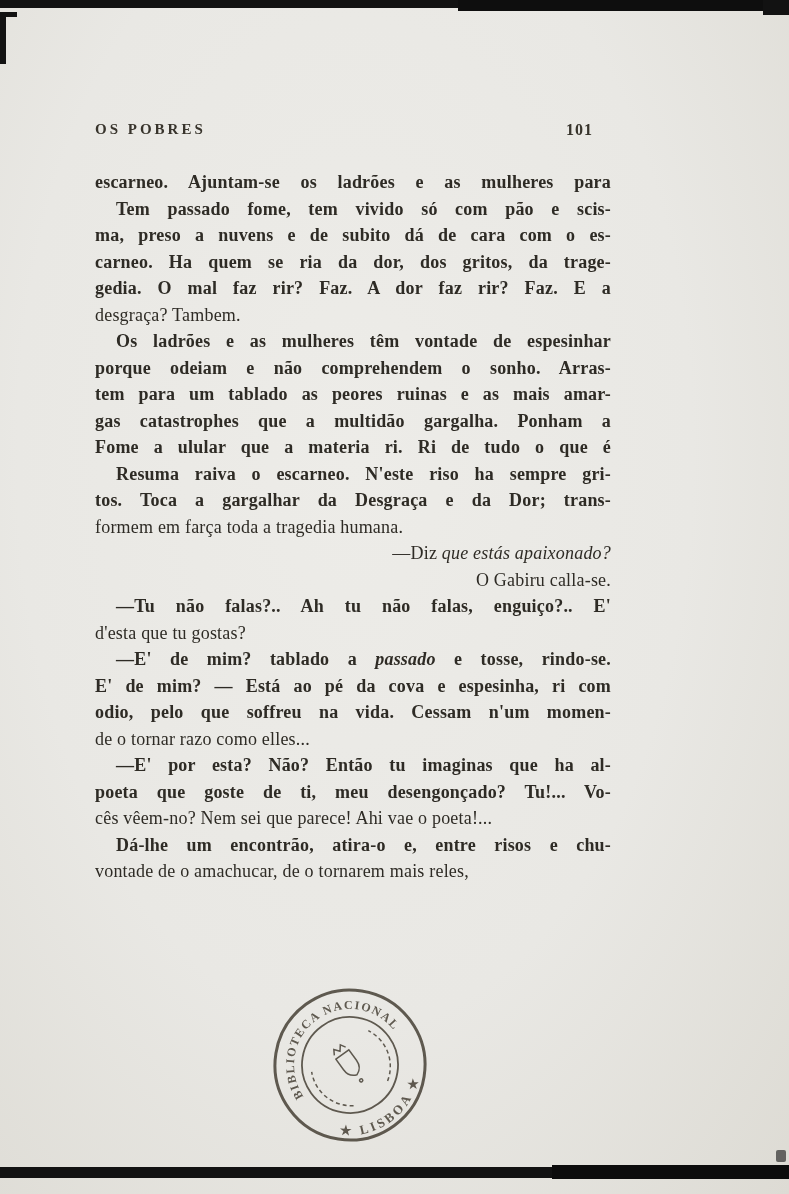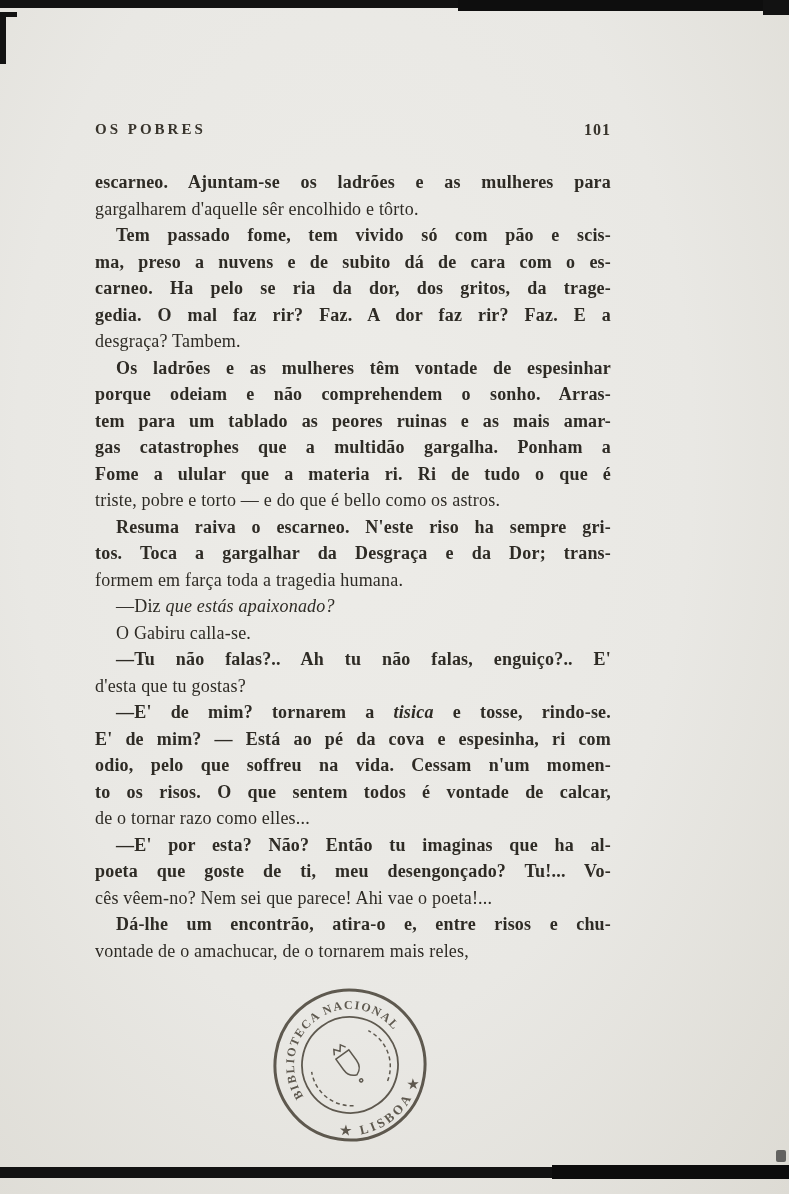--- a/index.html
+++ b/index.html
@@ -25,32 +25,32 @@
   .corner-tr { right: 0; top: 0; width: 26px; height: 15px; }
   .smudge-br { right: 3px; top: 1150px; width: 10px; height: 12px; background: #3a3a38; border-radius: 2px; opacity: .75; }
 
   
   .header { position: absolute; left: 95px; top: 121px; width: 516px; height: 24px; }
   .header .title {
     position: absolute; left: 0; right: 0; text-align: left;
     font-size: 15px; font-weight: 700; letter-spacing: 3px; color: #38342c;
   }
   .header .pagenum {
-    position: absolute; right: 0; top: 0;
+    position: absolute; right: 18px; top: 0;
     font-size: 16px; font-weight: 700; letter-spacing: 1px; color: #38342c; margin-left: 24px;
   }
 
   
   .text-block {
     position: absolute; left: 95px; top: 169px; width: 516px;
     font-size: 18px; line-height: 26.5px; color: var(--ink, #2e2b25);
   }
   .line { white-space: normal; height: 26.5px; overflow: visible; letter-spacing: .2px; }
   .line.fill { text-align: justify; text-align-last: justify; font-weight: bold; }
-  .line.indent { text-indent: 21px; }
+  .line.indent { text-indent: 21px; text-align: right; }
   .it { font-style: italic; }
 
   
   .stamp {
     position: absolute; left: 265px; top: 980px;
     transform: rotate(-36deg);
     opacity: .82;
     color: var(--stamp-ink, #403a2f);
   }
   .stamp .ring { fill: none; stroke: currentColor; }
@@ -73,43 +73,40 @@
   <div class="artifact corner-tr"></div>
   <div class="smudge-br" style="position:absolute;"></div>
 
   <div class="header">
     <span class="title">OS POBRES</span>
     <span class="pagenum">101</span>
   </div>
 
   <div class="text-block">
       <div class="line fill"><span>escarneo. Ajuntam-se os ladrões e as mulheres para</span></div>
-      <div class="line"><span>gargalharem d'aquelle sêr encolhido e tôrto.</span></div>
       <div class="line indent fill"><span>Tem passado fome, tem vivido só com pão e scis-</span></div>
       <div class="line fill"><span>ma, preso a nuvens e de subito dá de cara com o es-</span></div>
-      <div class="line fill"><span>carneo. Ha pelo se ria da dor, dos gritos, da trage-</span></div>
+      <div class="line fill"><span>carneo. Ha quem se ria da dor, dos gritos, da trage-</span></div>
       <div class="line fill"><span>gedia. O mal faz rir? Faz. A dor faz rir? Faz. E a</span></div>
       <div class="line"><span>desgraça? Tambem.</span></div>
       <div class="line indent fill"><span>Os ladrões e as mulheres têm vontade de espesinhar</span></div>
       <div class="line fill"><span>porque odeiam e não comprehendem o sonho. Arras-</span></div>
       <div class="line fill"><span>tem para um tablado as peores ruinas e as mais amar-</span></div>
       <div class="line fill"><span>gas catastrophes que a multidão gargalha. Ponham a</span></div>
       <div class="line fill"><span>Fome a ulular que a materia ri. Ri de tudo o que é</span></div>
-      <div class="line"><span>triste, pobre e torto — e do que é bello como os astros.</span></div>
       <div class="line indent fill"><span>Resuma raiva o escarneo. N'este riso ha sempre gri-</span></div>
       <div class="line fill"><span>tos. Toca a gargalhar da Desgraça e da Dor; trans-</span></div>
       <div class="line"><span>formem em farça toda a tragedia humana.</span></div>
       <div class="line indent"><span>—Diz </span><span class="it">que estás apaixonado?</span></div>
       <div class="line indent"><span>O Gabiru calla-se.</span></div>
       <div class="line indent fill"><span>—Tu não falas?.. Ah tu não falas, enguiço?.. E'</span></div>
       <div class="line"><span>d'esta que tu gostas?</span></div>
-      <div class="line indent fill"><span>—E' de mim? tornarem a </span><span class="it">tisica</span><span> e tosse, rindo-se.</span></div>
+      <div class="line indent fill"><span>—E' de mim? tablado a </span><span class="it">passado</span><span> e tosse, rindo-se.</span></div>
       <div class="line fill"><span>E' de mim? — Está ao pé da cova e espesinha, ri com</span></div>
       <div class="line fill"><span>odio, pelo que soffreu na vida. Cessam n'um momen-</span></div>
-      <div class="line fill"><span>to os risos. O que sentem todos é vontade de calcar,</span></div>
       <div class="line"><span>de o tornar razo como elles...</span></div>
       <div class="line indent fill"><span>—E' por esta? Não? Então tu imaginas que ha al-</span></div>
       <div class="line fill"><span>poeta que goste de ti, meu desengonçado? Tu!... Vo-</span></div>
       <div class="line"><span>cês vêem-no? Nem sei que parece! Ahi vae o poeta!...</span></div>
       <div class="line indent fill"><span>Dá-lhe um encontrão, atira-o e, entre risos e chu-</span></div>
       <div class="line"><span>vontade de o amachucar, de o tornarem mais reles,</span></div>
     </div>
 
   <svg class="stamp" width="170" height="170" viewBox="0 0 170 170">
     <defs>

